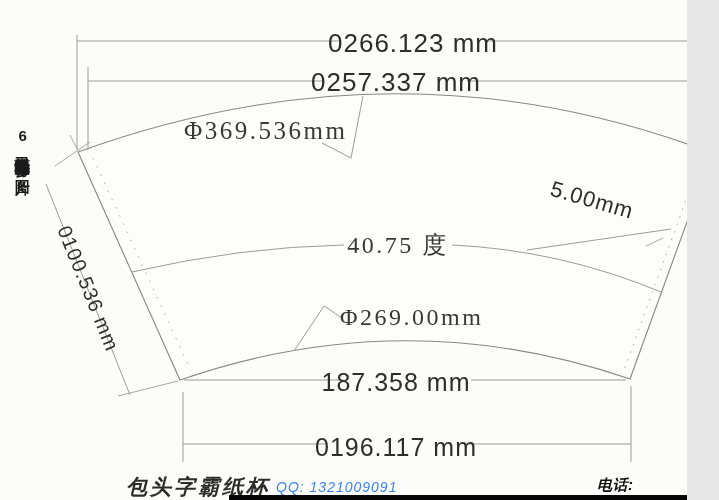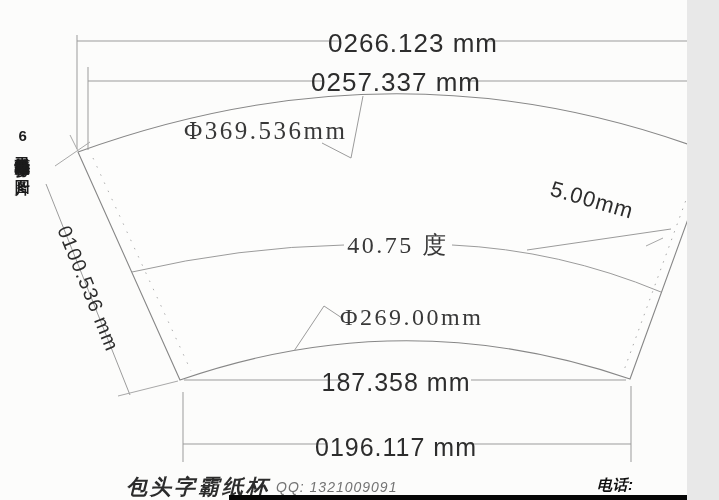--- a/index.html
+++ b/index.html
@@ -21,21 +21,21 @@
     font-size:15px;letter-spacing:0.5px;color:#1b1b1b;line-height:1.35;
   }
   .footer-brand{
     position:absolute;left:126px;top:473px;
     font-family:"Liberation Serif",serif;font-style:italic;font-weight:600;
     font-size:21px;color:#2c2c2c;letter-spacing:3px;text-align:right;
   }
   .footer-qq{
     position:absolute;left:276px;top:479px;
     font-family:"Liberation Sans",sans-serif;font-style:italic;
-    font-size:14px;color:#737373;letter-spacing:1px;
+    font-size:14px;color:#3b82f6;letter-spacing:1px;
   }
   .footer-phone{
     position:absolute;left:597px;top:476px;
     font-family:"Liberation Sans",sans-serif;font-style:italic;font-weight:bold;
     font-size:15px;color:#0e0e0e;letter-spacing:0.5px;
   }
   .bottom-bar{
     position:absolute;left:229px;top:495px;width:490px;height:5px;
     background:#060606;
   }

